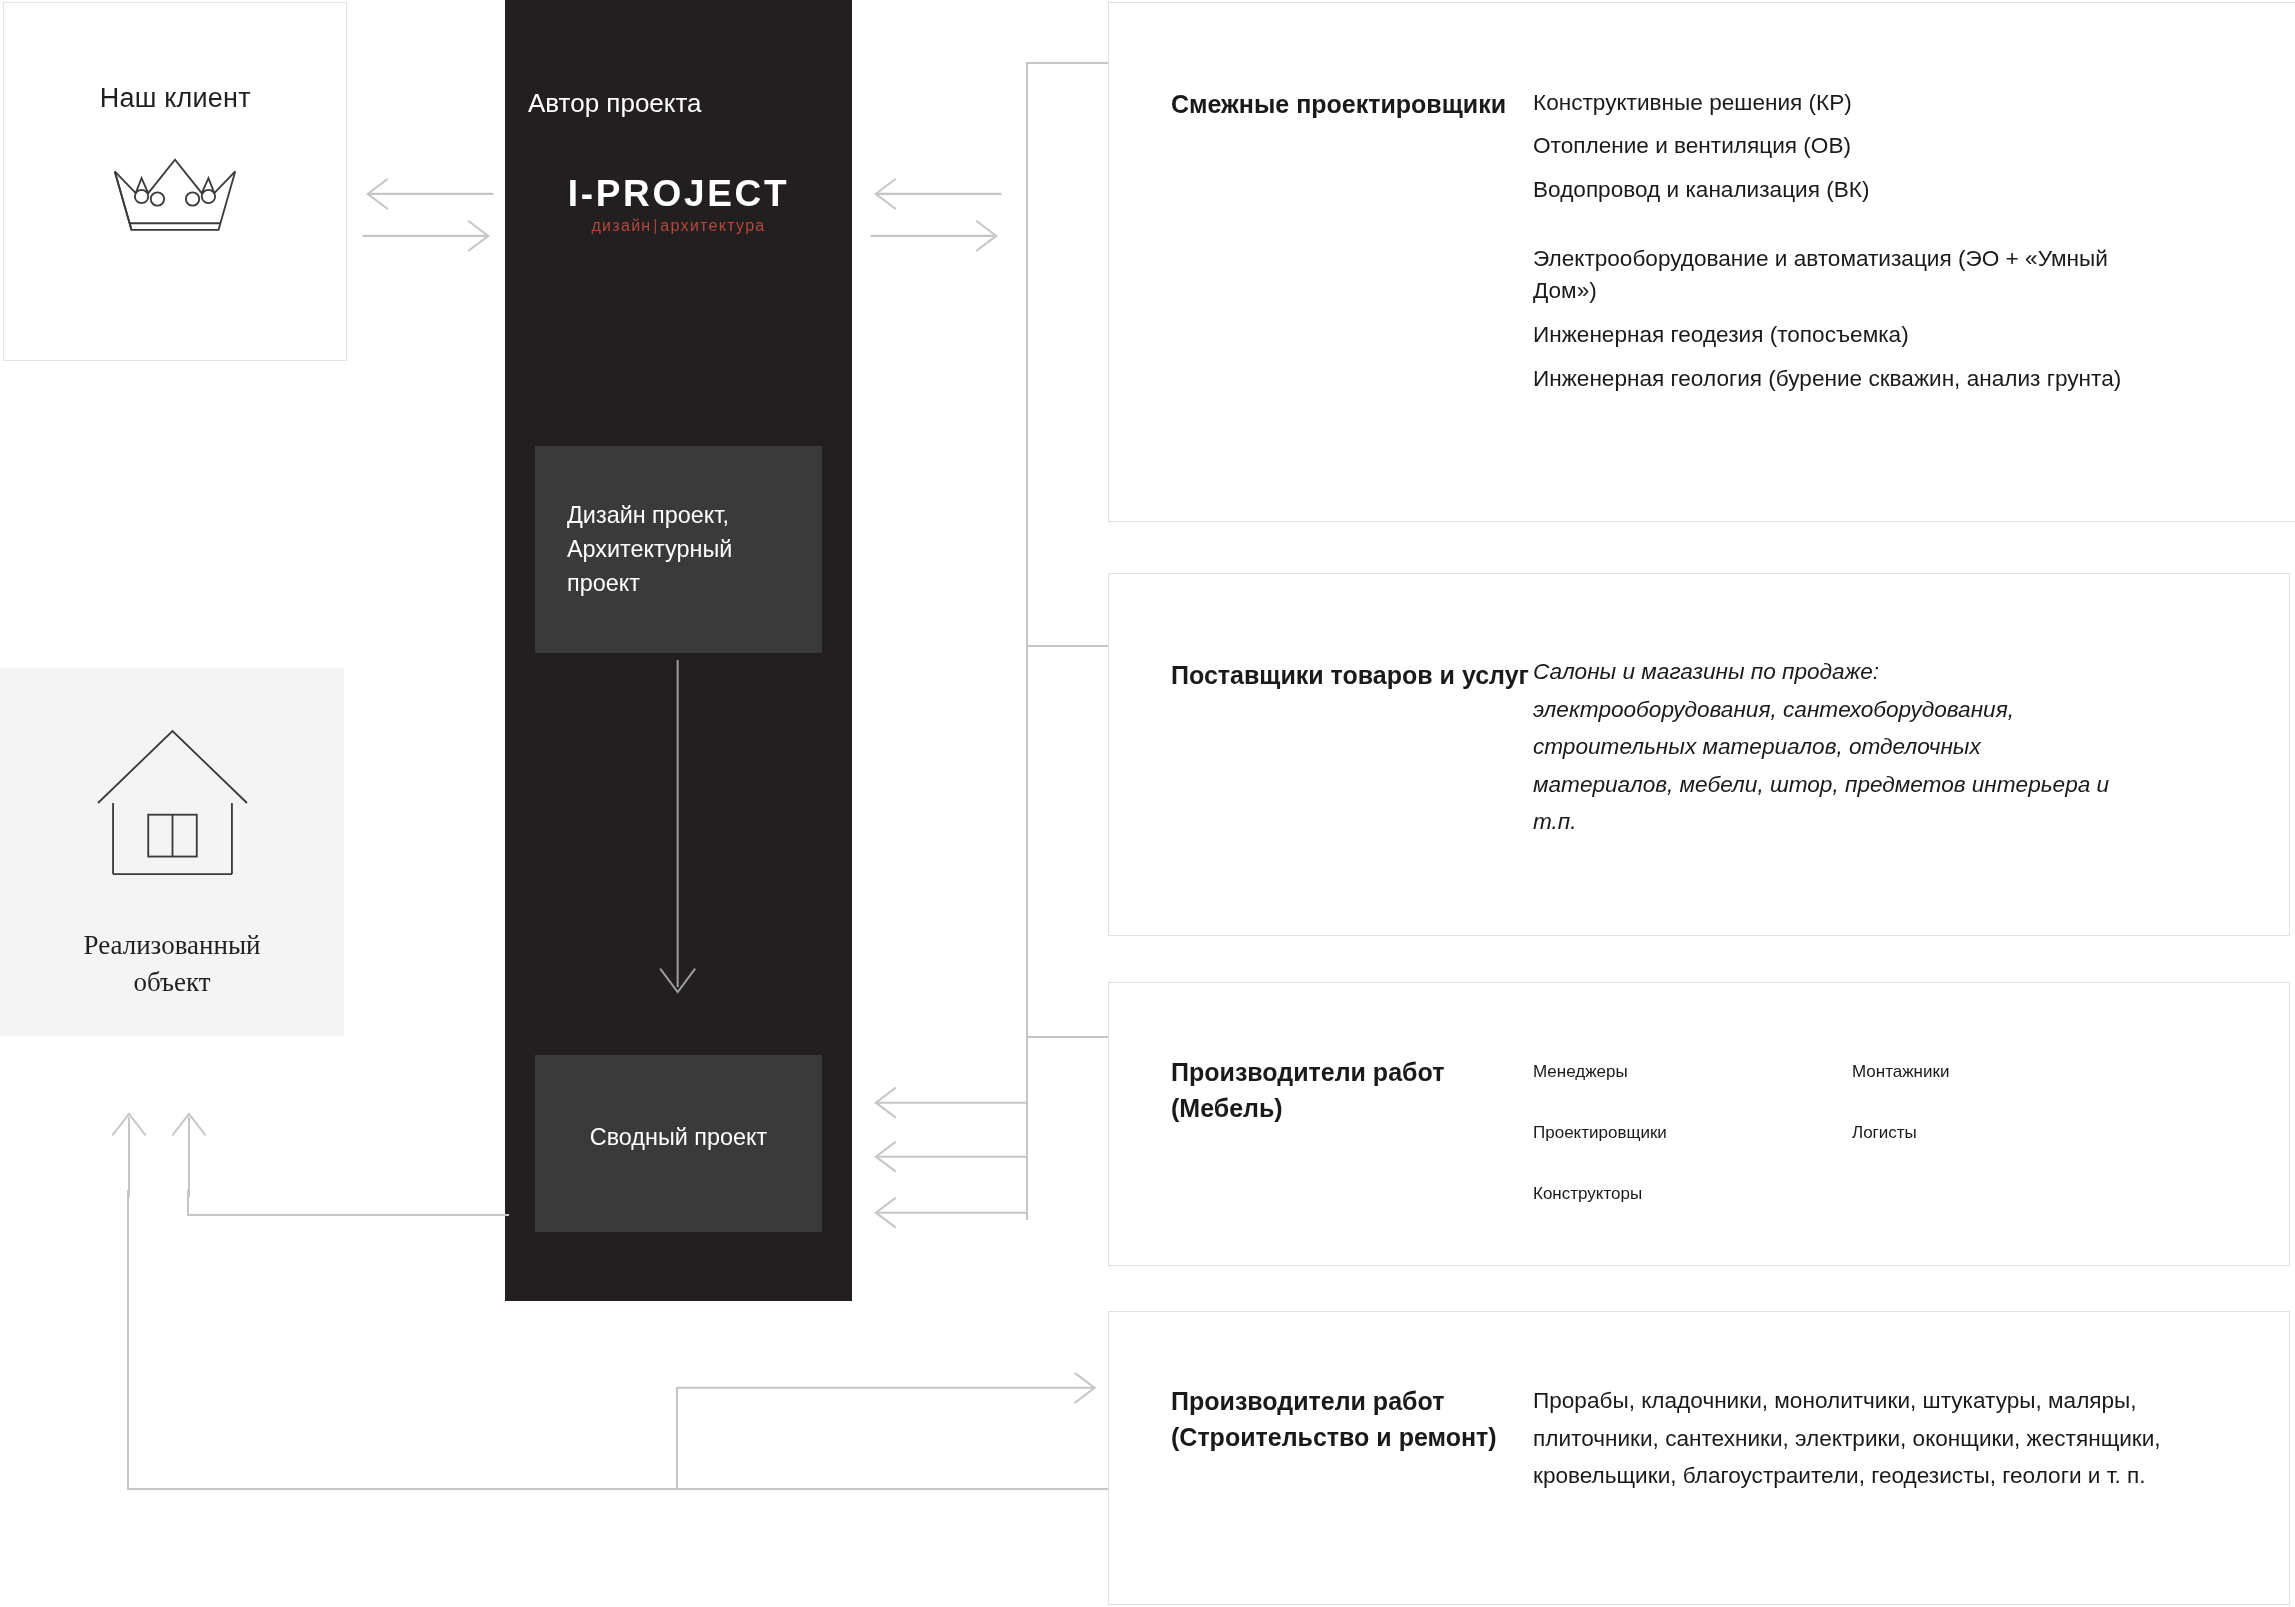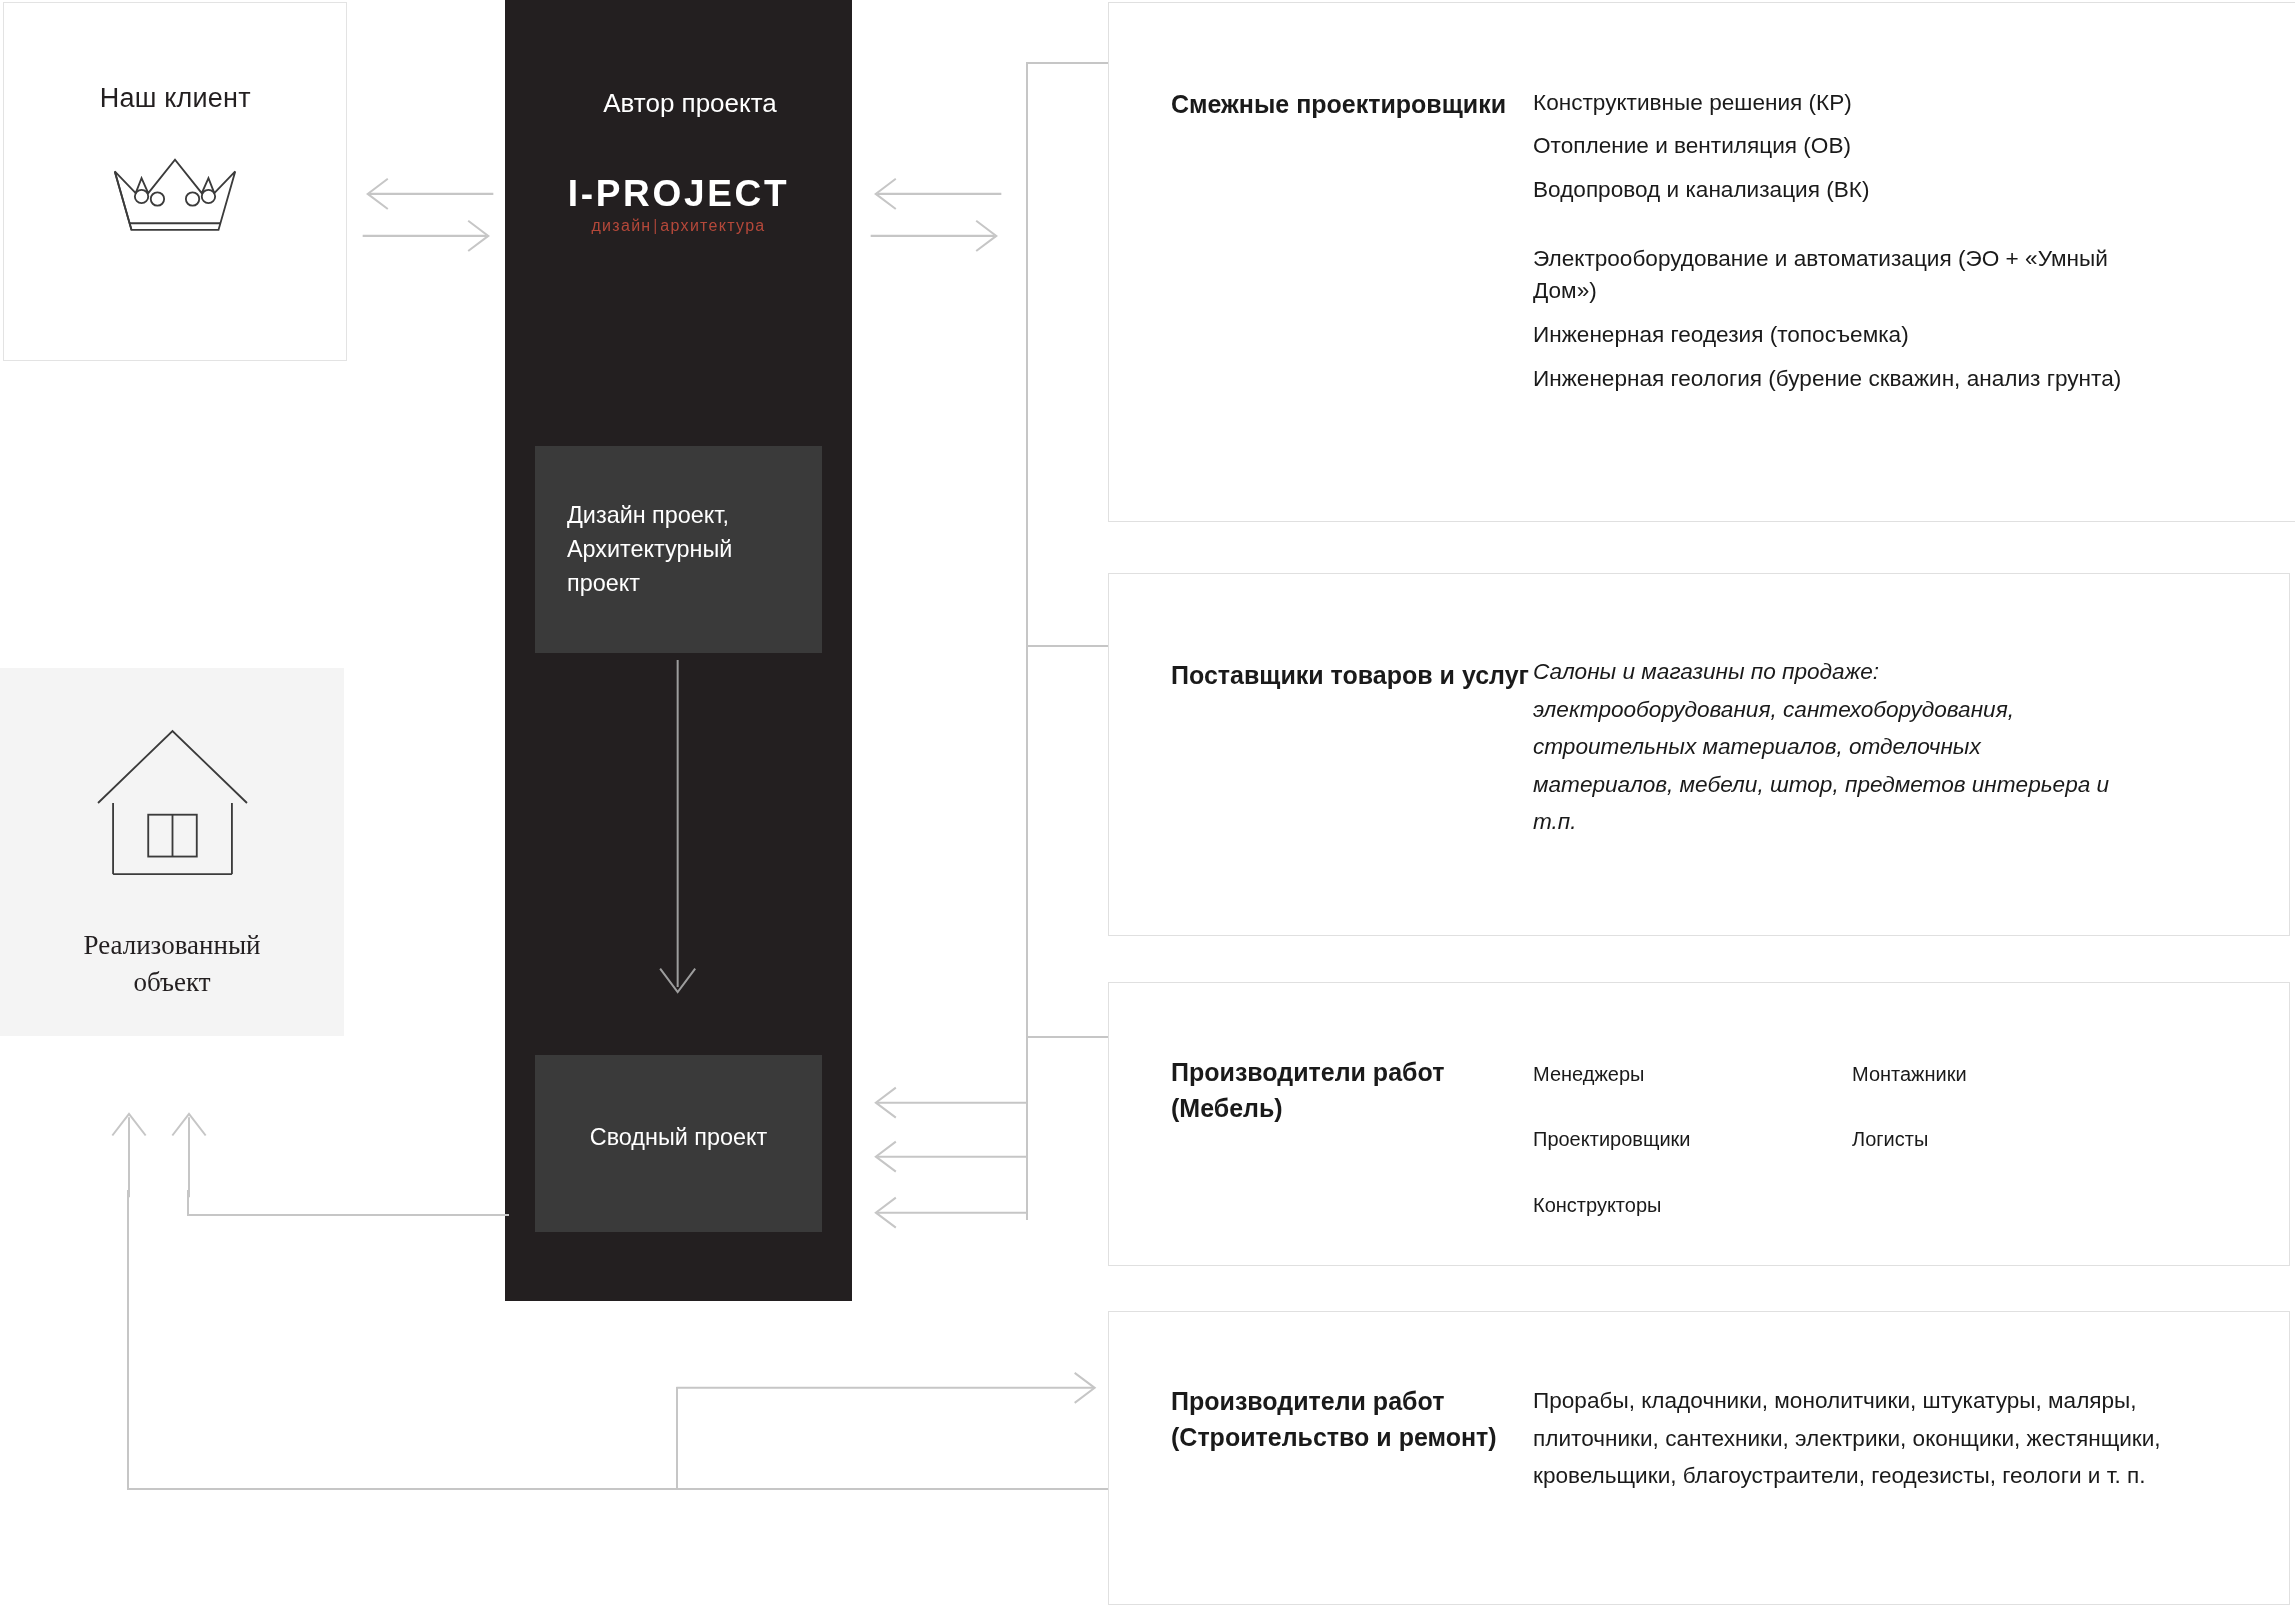--- a/index.html
+++ b/index.html
@@ -67,21 +67,20 @@
 
   
   .dark-col {
     left: 505px; top: 0px;
     width: 347px; height: 1301px;
     background: #231f20;
   }
   .author-title {
     position: absolute;
     left: 0; right: 0; top: 88px;
-    text-align: center;
     color: #ffffff;
     font-size: 26px;
     padding-left: 23px;
   }
   .logo-wrap {
     position: absolute;
     left: 0; right: 0; top: 175px;
     text-align: center;
   }
   .logo-main {
@@ -156,21 +155,21 @@
     left: 424px;
     font-size: 22.6px;
     line-height: 1.66;
     color: #1a1a1a;
     width: 635px;
   }
   .pb-cols {
     position: absolute;
     left: 424px;
     display: flex;
-    font-size: 20px;
+    font-size: 17px;
     line-height: 1.42;
     color: #1a1a1a;
   }
   .pb-cols .col { width: 319px; }
   .pb-cols .col div { margin-bottom: 37px; }
 
   
   .ln { position: absolute; background: #c6c6c6; }
   .hln { height: 1.7px; }
   .vln { width: 1.7px; }

